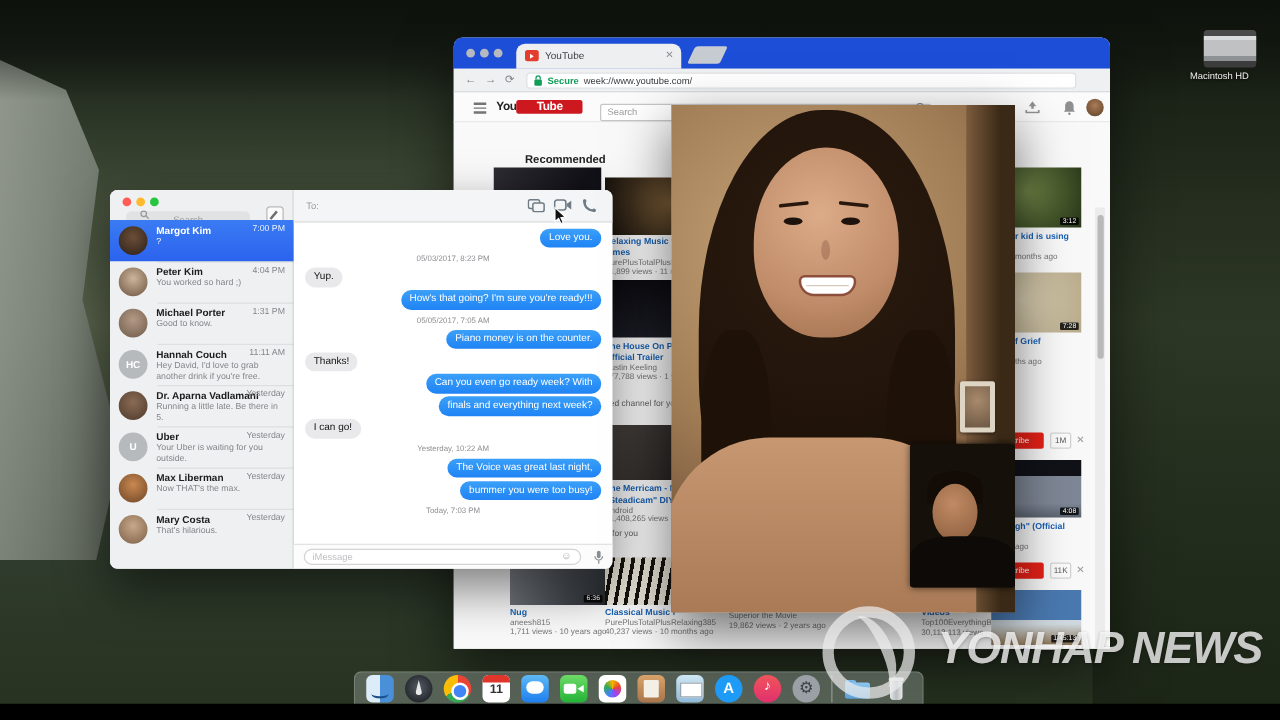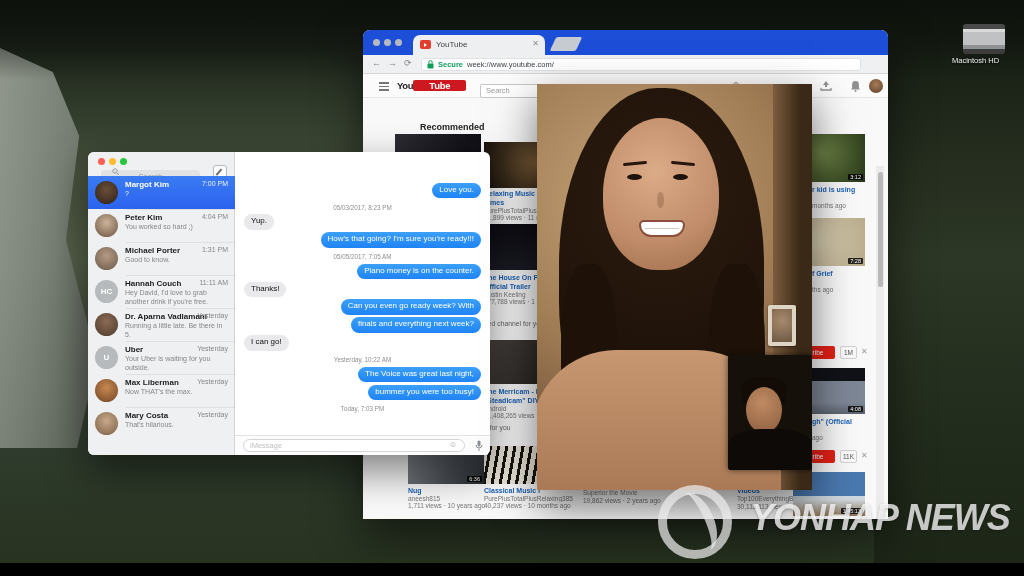--- a/index.html
+++ b/index.html
@@ -397,20 +397,39 @@
         <div class="row">
           <div class="av av9"></div>
           <div class="nm">Mary Costa</div>
           <div class="tm">Yesterday</div>
           <div class="pv">That's hilarious.</div>
         </div>
       </div>
     </div>
 
     <div class="a pane">
+      <div class="a phead">
+        <span class="a to">To:</span>
+        <svg class="a hic" style="right:54px" width="14" height="11" viewBox="0 0 14 11">
+            <rect x="0.7" y="0.7" width="9" height="7" rx="1.5" fill="none" stroke="#6f7b85" stroke-width="1.2"></rect>
+            <rect x="4.3" y="3.3" width="9" height="7" rx="1.5" fill="#f4f5f6" stroke="#6f7b85" stroke-width="1.2"></rect>
+          </svg>
+        <svg class="a hic" style="right:32px" width="15" height="10" viewBox="0 0 15 10">
+            <rect x="0.7" y="1" width="9" height="8" rx="2" fill="none" stroke="#6f7b85" stroke-width="1.3"></rect>
+            <path d="M10.5 4 L14 1.5 V8.5 L10.5 6 Z" fill="#6f7b85"></path>
+          </svg>
+        <svg class="a hic" style="right:13px" width="11" height="11" viewBox="0 0 11 11">
+            <path d="M1.5 1.5 C1.5 6.5 4.5 9.5 9.5 9.5" fill="none" stroke="#6f7b85" stroke-width="2" stroke-linecap="round"></path>
+            <circle cx="1.8" cy="1.8" r="1.4" fill="#6f7b85"></circle>
+            <circle cx="9.2" cy="9.2" r="1.4" fill="#6f7b85"></circle>
+          </svg>
+        <svg class="a cursor" style="right:36px;top:13px" viewBox="0 0 11 15">
+            <path d="M1 1 L1 12.2 L3.9 9.8 L5.8 13.9 L7.6 13.1 L5.7 9.1 L9.3 8.7 Z" fill="#111" stroke="#fff" stroke-width="0.9"></path>
+          </svg>
+      </div>
 
       <div class="a thread">
         <div class="bub sent">Love you.</div>
         <div class="ts">05/03/2017, 8:23 PM</div>
         <div class="bub recv">Yup.</div>
         <div class="bub sent">How's that going? I'm sure you're ready!!!</div>
         <div class="ts">05/05/2017, 7:05 AM</div>
         <div class="bub sent">Piano money is on the counter.</div>
         <div class="bub recv">Thanks!</div>
         <div class="bub sent">Can you even go ready week? With</div>
@@ -452,20 +471,39 @@
       <div class="a nose"></div>
       <div class="a mouth"></div>
     </div>
     <div class="a pip">
       <div class="a piphair"></div>
       <div class="a pipface"></div>
       <div class="a pipbody"></div>
     </div>
   </div>
 
+  <div class="a dock">
+    <div class="di di-finder"></div>
+    <div class="di di-launch"></div>
+    <div class="di di-chrome"></div>
+    <div class="di di-cal">
+        <span>11</span>
+      </div>
+    <div class="di di-msg"></div>
+    <div class="di di-ft"></div>
+    <div class="di di-photos"></div>
+    <div class="di di-contacts"></div>
+    <div class="di di-mail"></div>
+    <div class="di di-as"></div>
+    <div class="di di-it"></div>
+    <div class="di di-set"></div>
+    <div class="dsep"></div>
+    <div class="di di-folder"></div>
+    <div class="di di-trash"></div>
+  </div>
 
   <div class="a letterbox"></div>
 
   <div class="a wm">
     <div class="wmring"></div>
     <div class="wmswirl"></div>
     <div class="wmtext">YONHAP NEWS</div>
   </div>
 
 </div>

